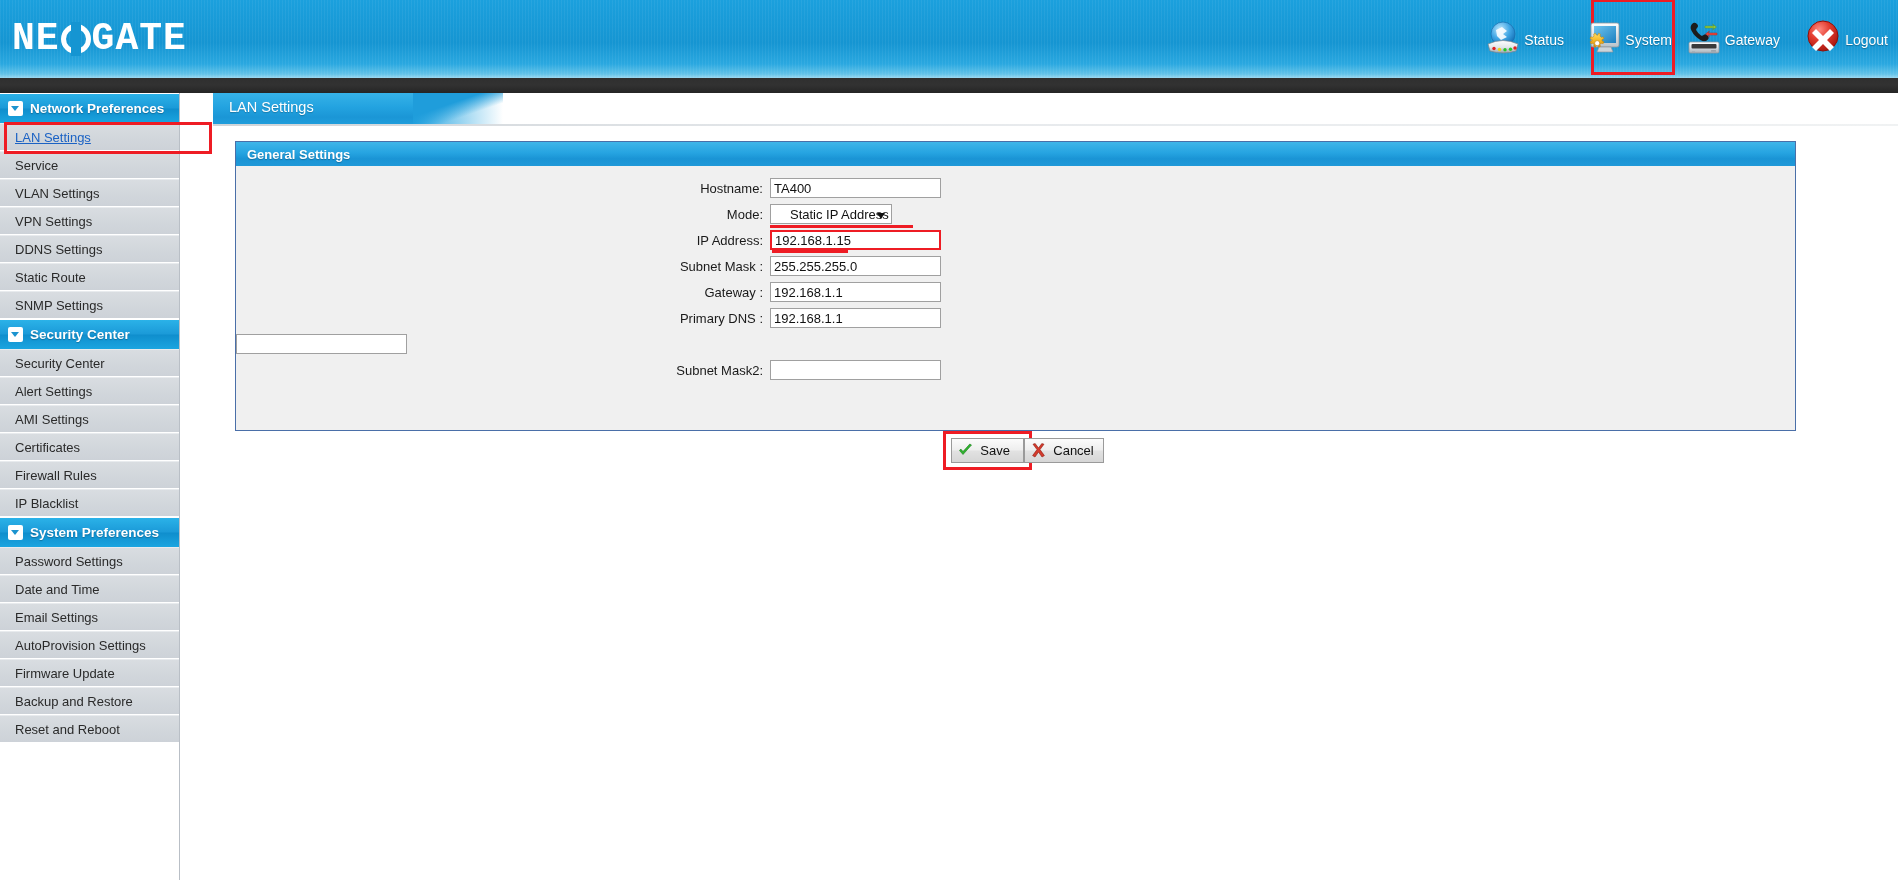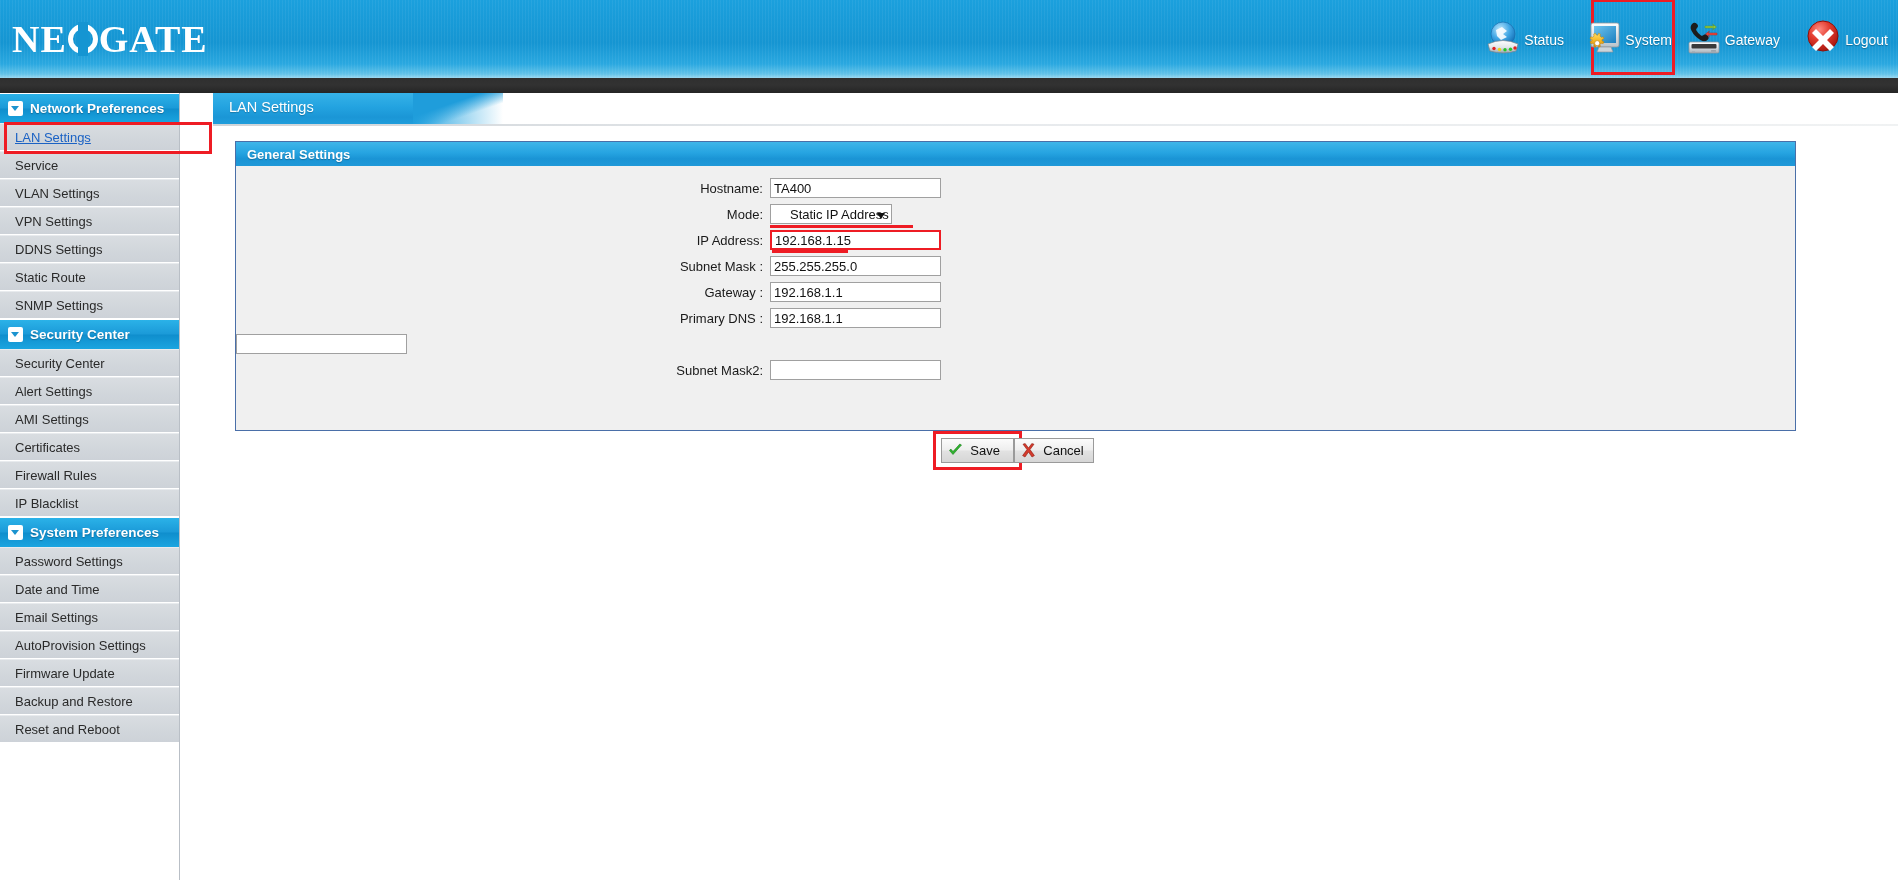--- a/index.html
+++ b/index.html
@@ -36,21 +36,21 @@
 
   .logo {
     position: absolute;
     left: 12px; top: 18px;
     height: 42px;
     display: flex;
     align-items: center;
     z-index: 3;
   }
   .logo-text {
-    font-family: Liberation Serif, serif;
+    font-family: Liberation Mono, monospace;
     font-size: 38px;
     font-weight: bold;
     letter-spacing: 1px;
     color: #ffffff;
     line-height: 1;
     display: flex;
     align-items: center;
   }
   .logo-o {
     display: inline-block;
@@ -318,21 +318,21 @@
     position: absolute;
     height: 3px;
     background: #ee1c24;
     pointer-events: none;
     z-index: 15;
   }
 
   
   .btn-row {
     position: absolute;
-    left: 24px; top: 345px;
+    left: 34px; top: 345px;
     width: 1561px;
     display: flex;
     justify-content: center;
     align-items: center;
     gap: 0;
   }
   .btn {
     height: 25px;
     min-width: 73px;
     border: 1px solid #9a9a9a;

